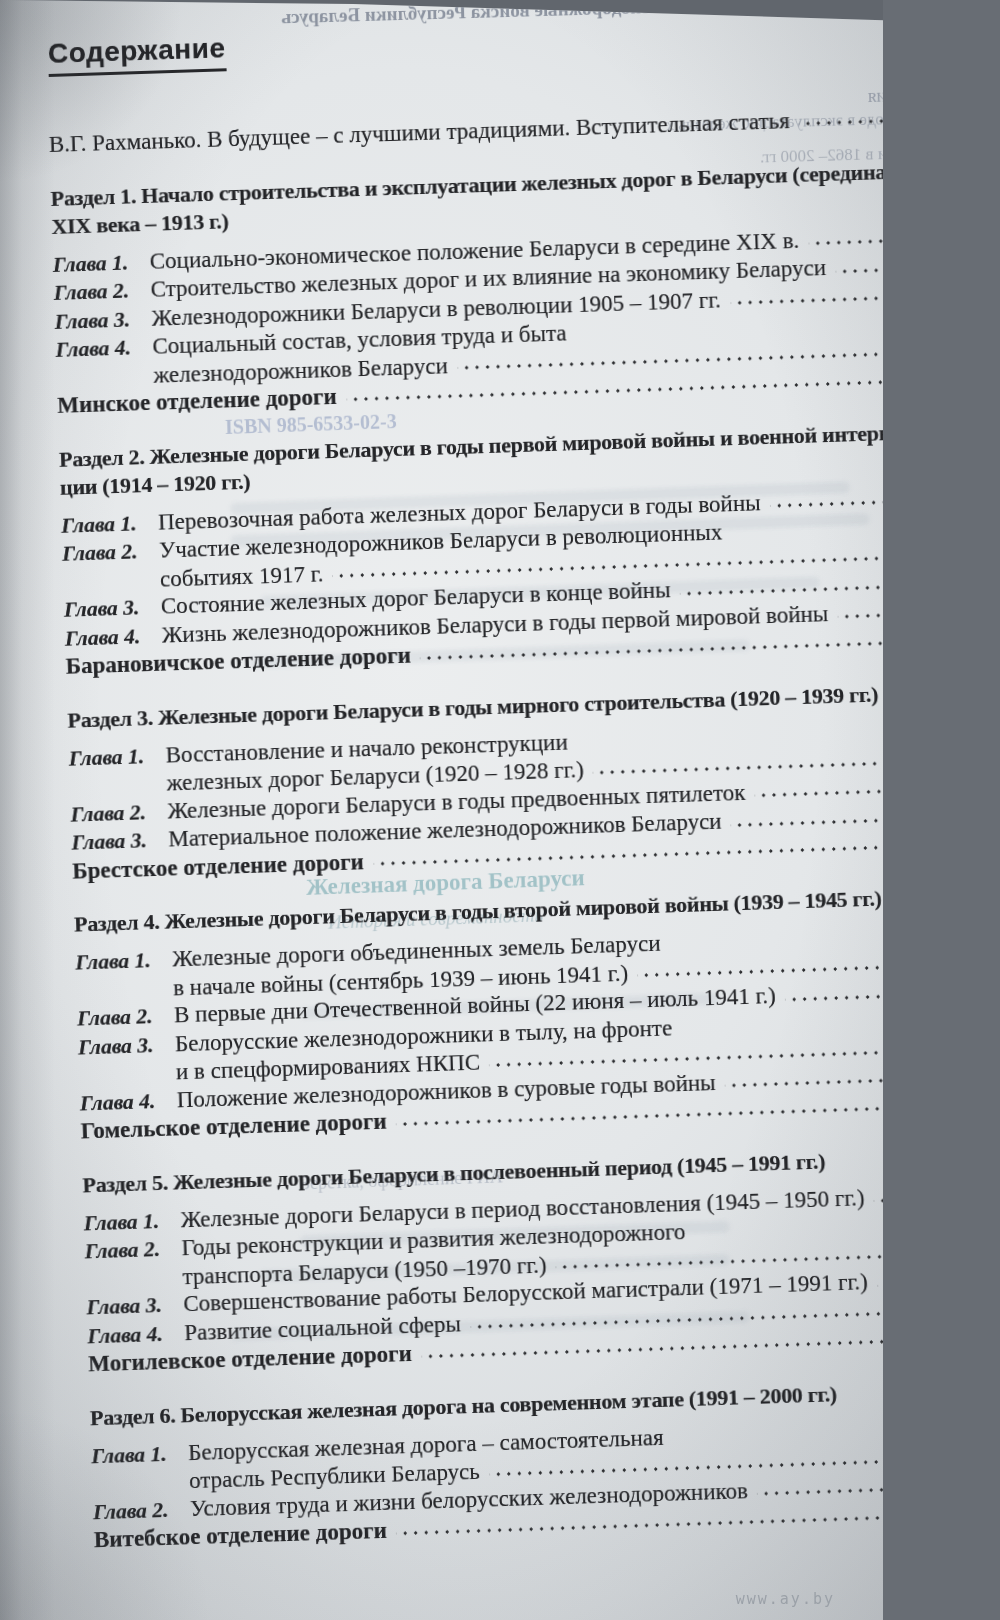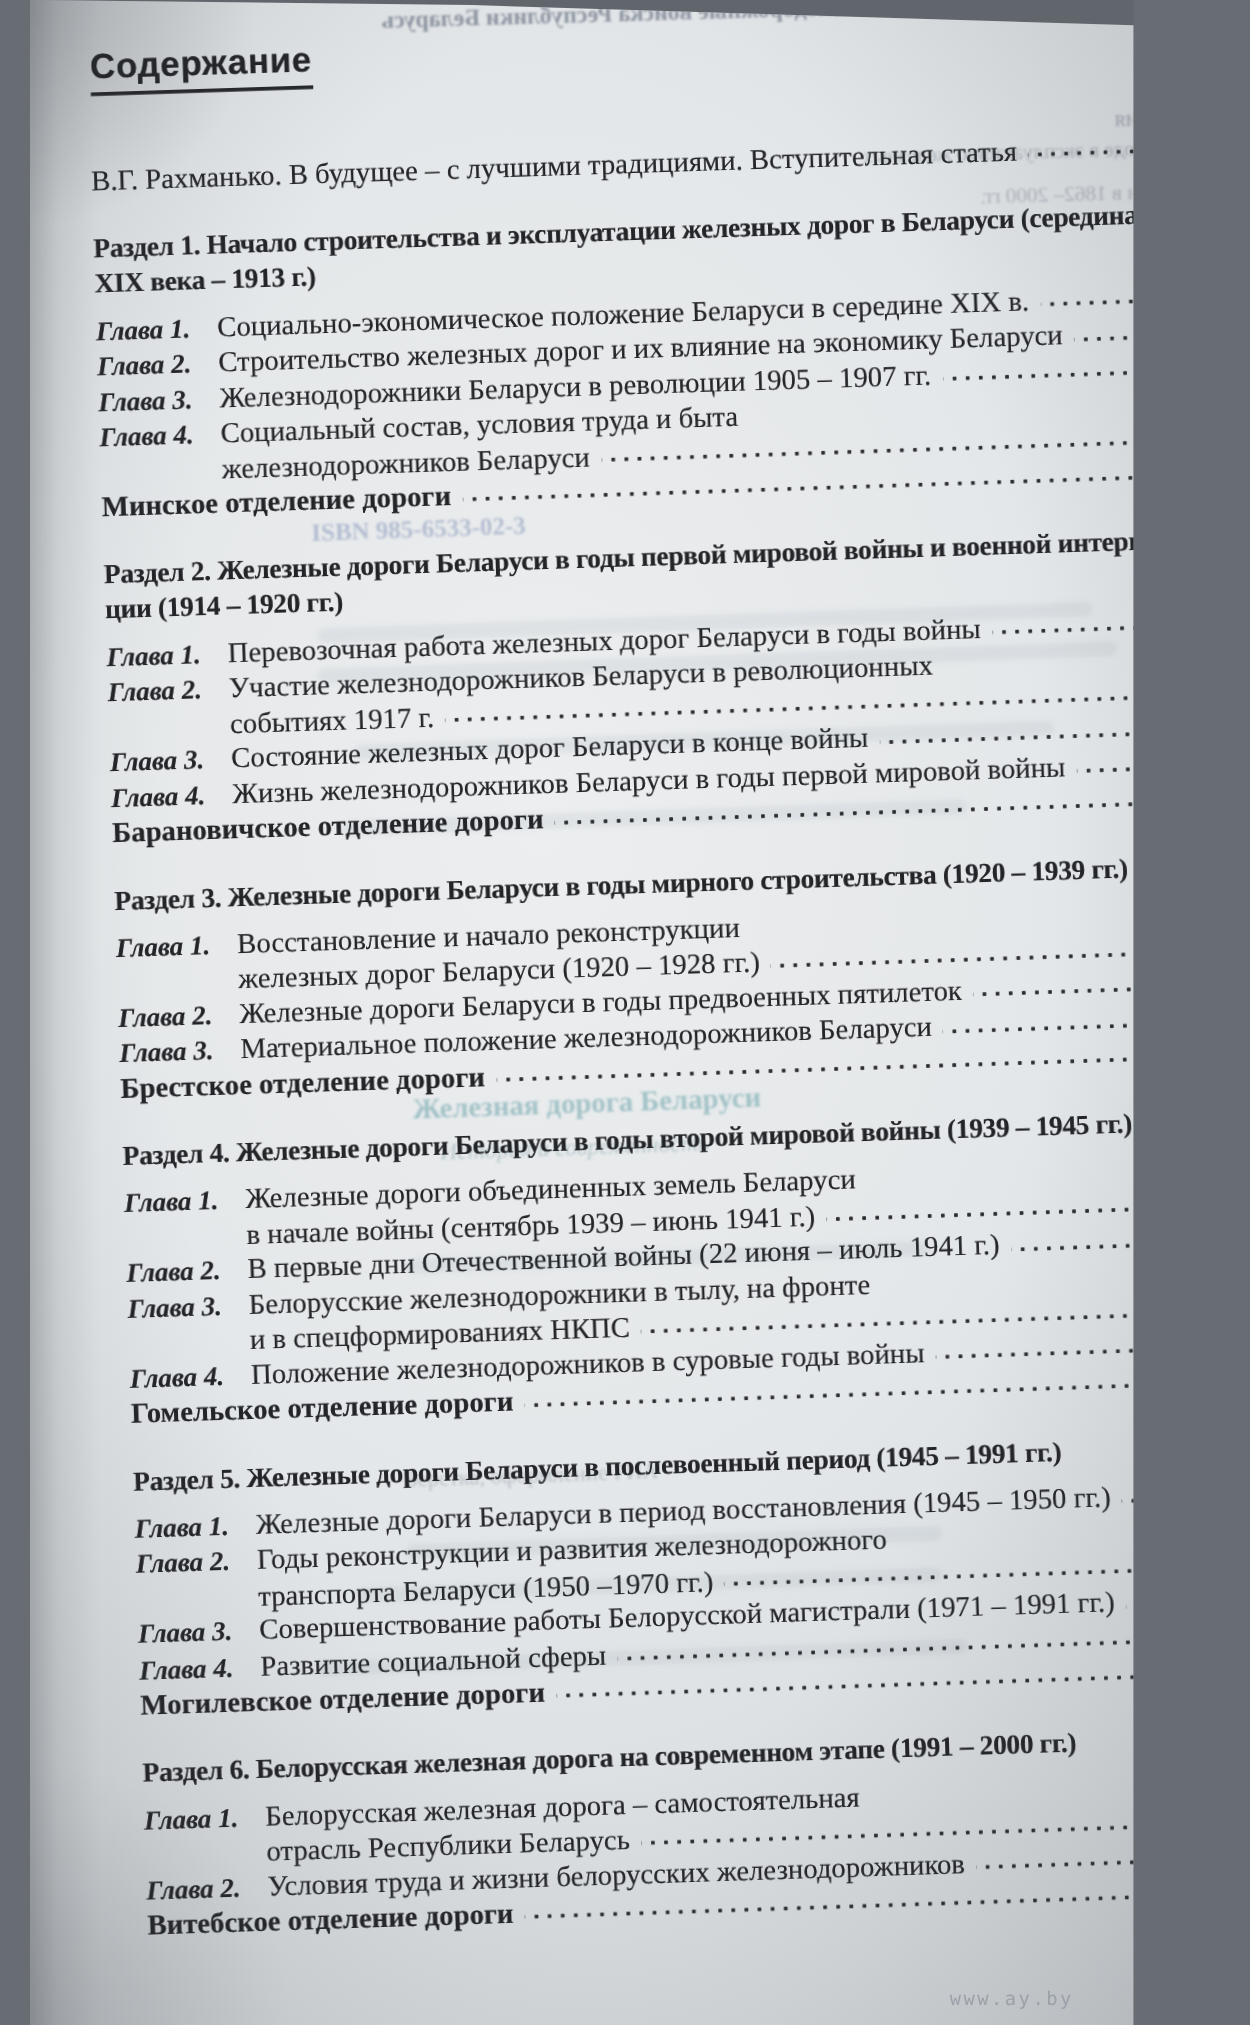--- a/index.html
+++ b/index.html
@@ -1,21 +1,21 @@
 <!DOCTYPE html>
 <html><head>
 <meta charset="utf-8">
 <style>
   html,body{margin:0;padding:0;}
   body{
     width:1000px;height:1620px;overflow:hidden;
     background:#686d74;
     font-family:"Liberation Serif","DejaVu Serif",serif;
   }
-  .photo{position:relative;width:883px;height:1620px;background:#61666d;overflow:hidden;margin-left:24px;}
+  .photo{position:relative;width:883px;height:1620px;background:#61666d;overflow:hidden;}
   
   .page{
     position:absolute;inset:0;
     background:radial-gradient(ellipse 115% 85% at 46% 40%, #eceeef 0%, #e4e7e9 42%, #d6dadd 72%, #c2c6ca 100%);
     clip-path:polygon(0 0, 40% 0.25%, 100% 1.25%, 100% 100%, 0 100%);
   }
   .page::before{ 
     content:"";position:absolute;inset:0;pointer-events:none;
     background:
       linear-gradient(90deg, rgba(70,75,82,.30), rgba(70,75,82,.10) 22px, rgba(70,75,82,0) 55px),

